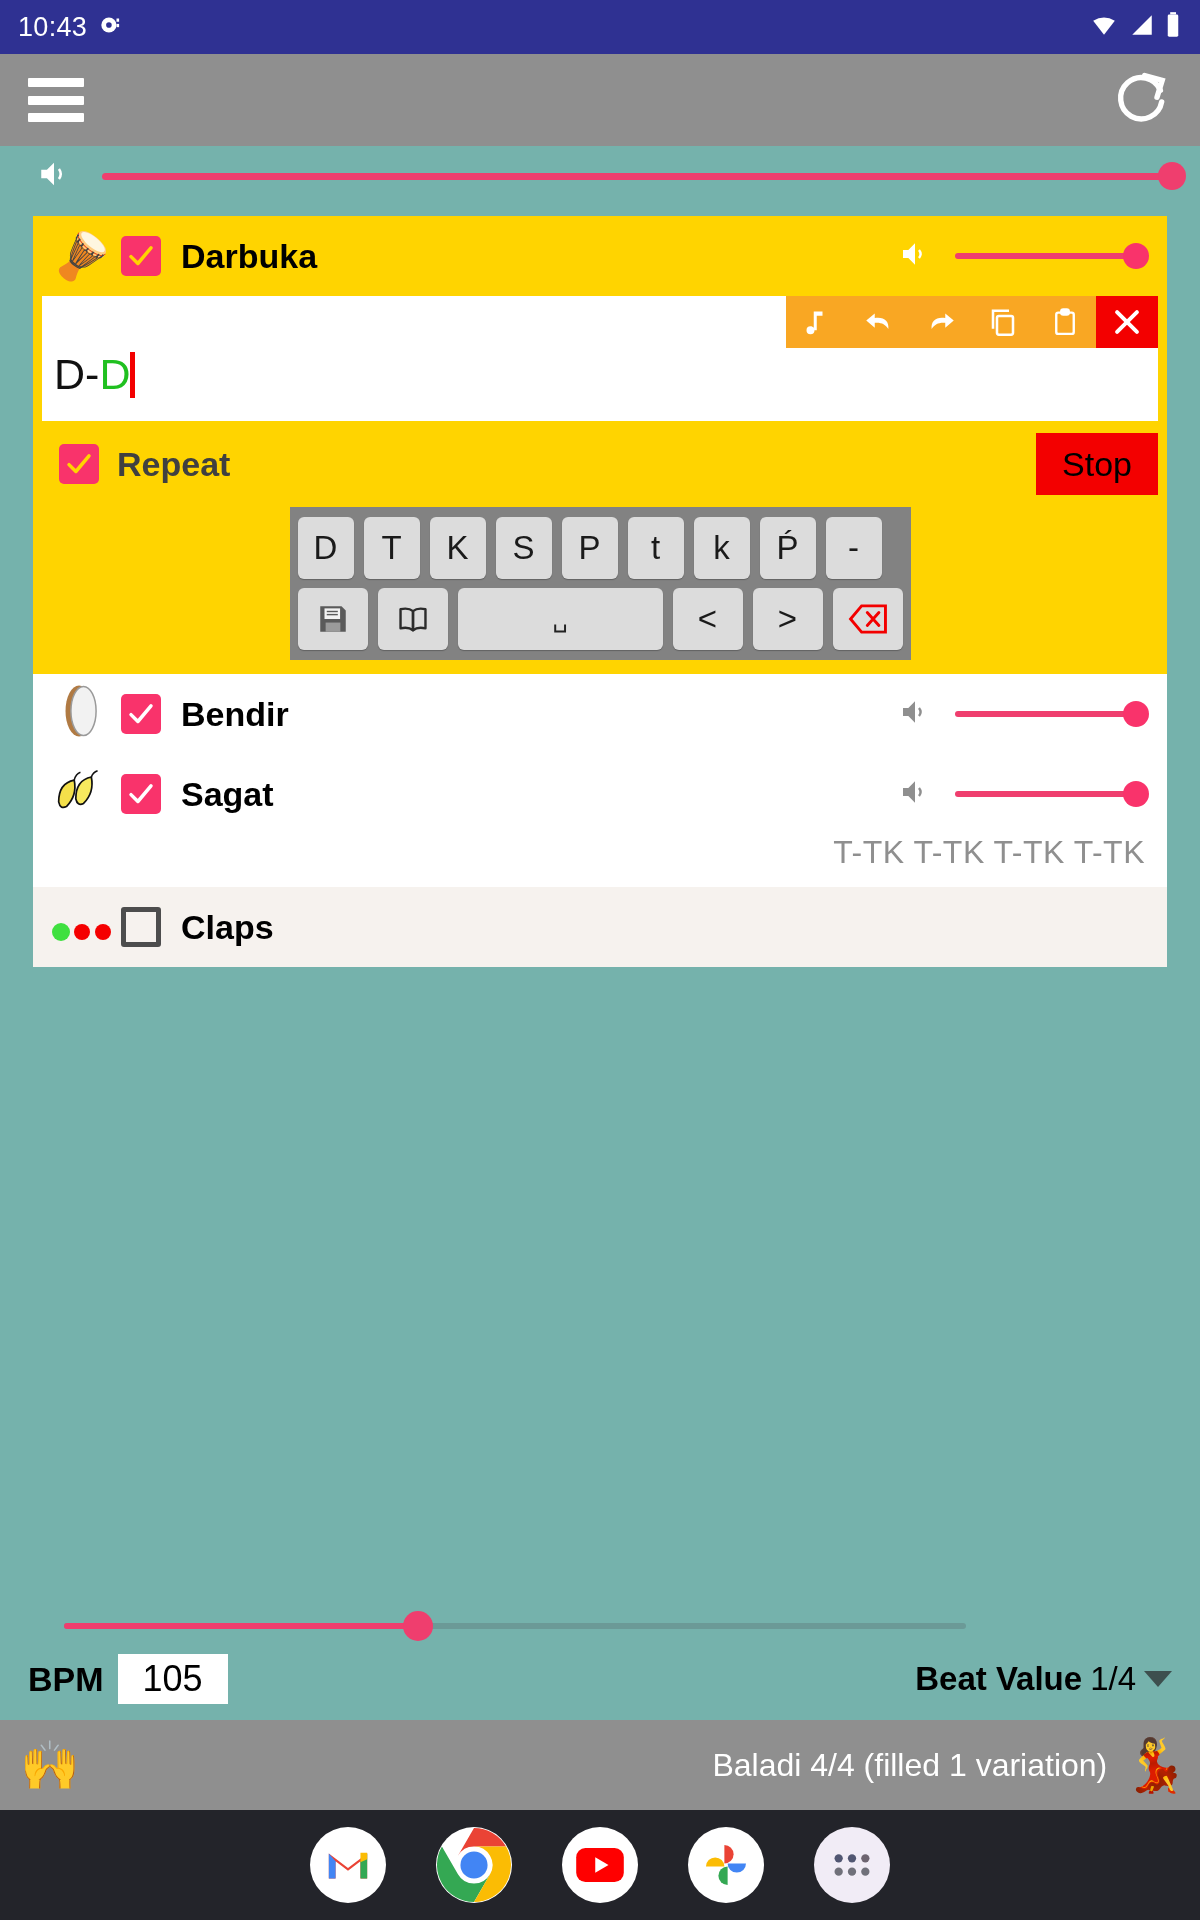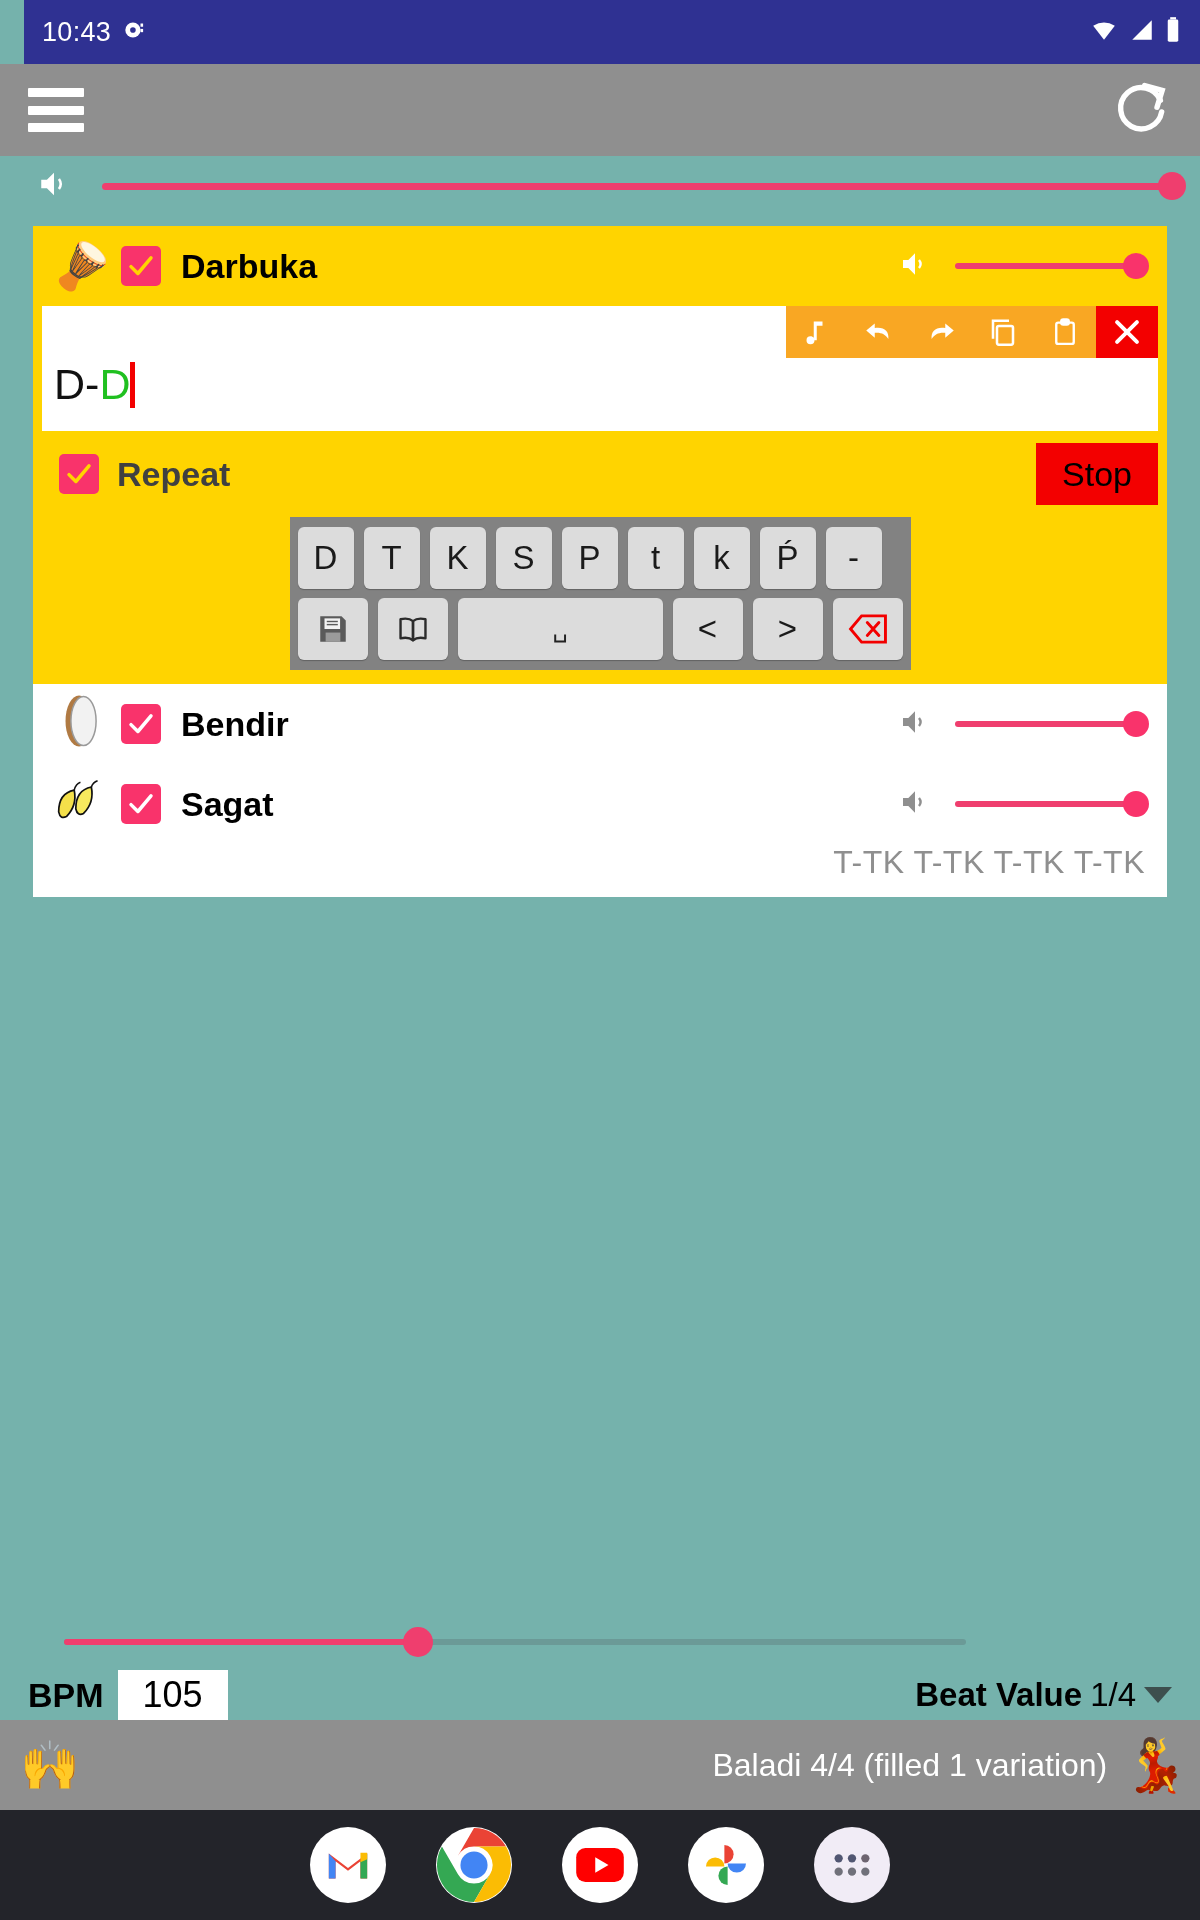--- a/index.html
+++ b/index.html
@@ -5,24 +5,23 @@
   * { box-sizing: border-box; margin: 0; padding: 0; }
   html, body {
     width: 1200px; height: 1920px;
     font-family: "Liberation Sans", sans-serif;
     overflow: hidden; background: #7bb3ad;
   }
   #app { position: relative; width: 1200px; height: 1920px; background: #75b2ac; }
 
   
   .statusbar {
-    height: 64px; background: #2f3192; color: #fff;
+    height: 54px; background: #2f3192; color: #fff;
     display: flex; align-items: center; justify-content: space-between;
     padding: 14px 18px;
-    margin-left: 24px;
   }
   .sb-left { display: flex; align-items: center; gap: 10px; }
   .sb-time { font-size: 27px; font-weight: 500; letter-spacing: .3px; }
   .sb-right { display: flex; align-items: center; gap: 7px; }
   .ic-wifi, .ic-sig, .ic-bat { display: block; }
 
   
   .appbar {
     height: 92px; background: #8f8f8f;
     display: flex; align-items: center; justify-content: space-between;
@@ -81,21 +80,21 @@
   .row-claps  { background: #f6f2ee; }
   .pattern { text-align: right; font-size: 32px; color: #8f8f8f; padding: 0 22px 16px 0; letter-spacing: .5px; }
   .vol-gray { color: #8f8f8f; }
 
   
   .bpm-area { position: absolute; left: 0; right: 0; bottom: 200px; padding: 0 28px; }
   .bpm-slider { position: relative; height: 40px; display: flex; align-items: center; margin: 0 36px 0 36px; }
   .bpm-slider .trackbg { position: absolute; left: 0; right: 170px; height: 6px; background: #6b9a97; border-radius: 3px; }
   .bpm-slider .fill { position: absolute; left: 0; width: 33%; height: 6px; background: #ef3e6e; border-radius: 3px; }
   .bpm-slider .thumb { position: absolute; left: 33%; width: 30px; height: 30px; border-radius: 50%; background: #ef3e6e; transform: translateX(-50%); }
-  .bpm-row { display: flex; align-items: center; padding: 8px 0 0 0; }
+  .bpm-row { display: flex; align-items: center; padding: 8px 0 16px 0; }
   .bpm-label { font-size: 34px; font-weight: bold; color: #000; margin-left: 0; }
   .bpm-value { background: #fff; color: #000; font-size: 36px; padding: 4px 16px; margin-left: 14px; min-width: 110px; text-align: center; }
   .beat-area { margin-left: auto; display: flex; align-items: center; gap: 8px; }
   .beat-label { font-size: 33px; font-weight: bold; color: #000; }
   .beat-val { font-size: 33px; color: #000; }
   .caretdown { width: 0; height: 0; border-left: 14px solid transparent; border-right: 14px solid transparent; border-top: 16px solid #3d4f4e; }
 
   .footer { position: absolute; left: 0; right: 0; bottom: 110px; height: 90px; background: #8f8f8f; display: flex; align-items: center; padding: 0 12px 0 20px; }
   .footer-emoji { font-size: 48px; }
   .footer-title { margin-left: auto; color: #fff; font-size: 32px; }
@@ -342,20 +341,33 @@
           </span>
           <span class="vol-slider">
             <span class="track"></span>
             <span class="thumb"></span>
           </span>
         </span>
       </div>
       <div class="pattern">T-TK T-TK T-TK T-TK</div>
     </div>
 
+    <div class="row-claps">
+      <div class="inst-header">
+        <span class="inst-emoji">
+          <svg width="62" height="22" viewBox="0 0 62 22">
+              <circle cx="10" cy="11" r="9" fill="#3fe03f"></circle>
+              <circle cx="31" cy="11" r="8" fill="#f50000"></circle>
+              <circle cx="52" cy="11" r="8" fill="#f50000"></circle>
+            </svg>
+        </span>
+        <span class="chk-off"></span>
+        <span class="inst-name">Claps</span>
+      </div>
+    </div>
 
   </div>
 
   <div class="bpm-area">
     <div class="bpm-slider">
       <div class="trackbg"></div>
       <div class="fill"></div>
       <div class="thumb"></div>
     </div>
     <div class="bpm-row">

